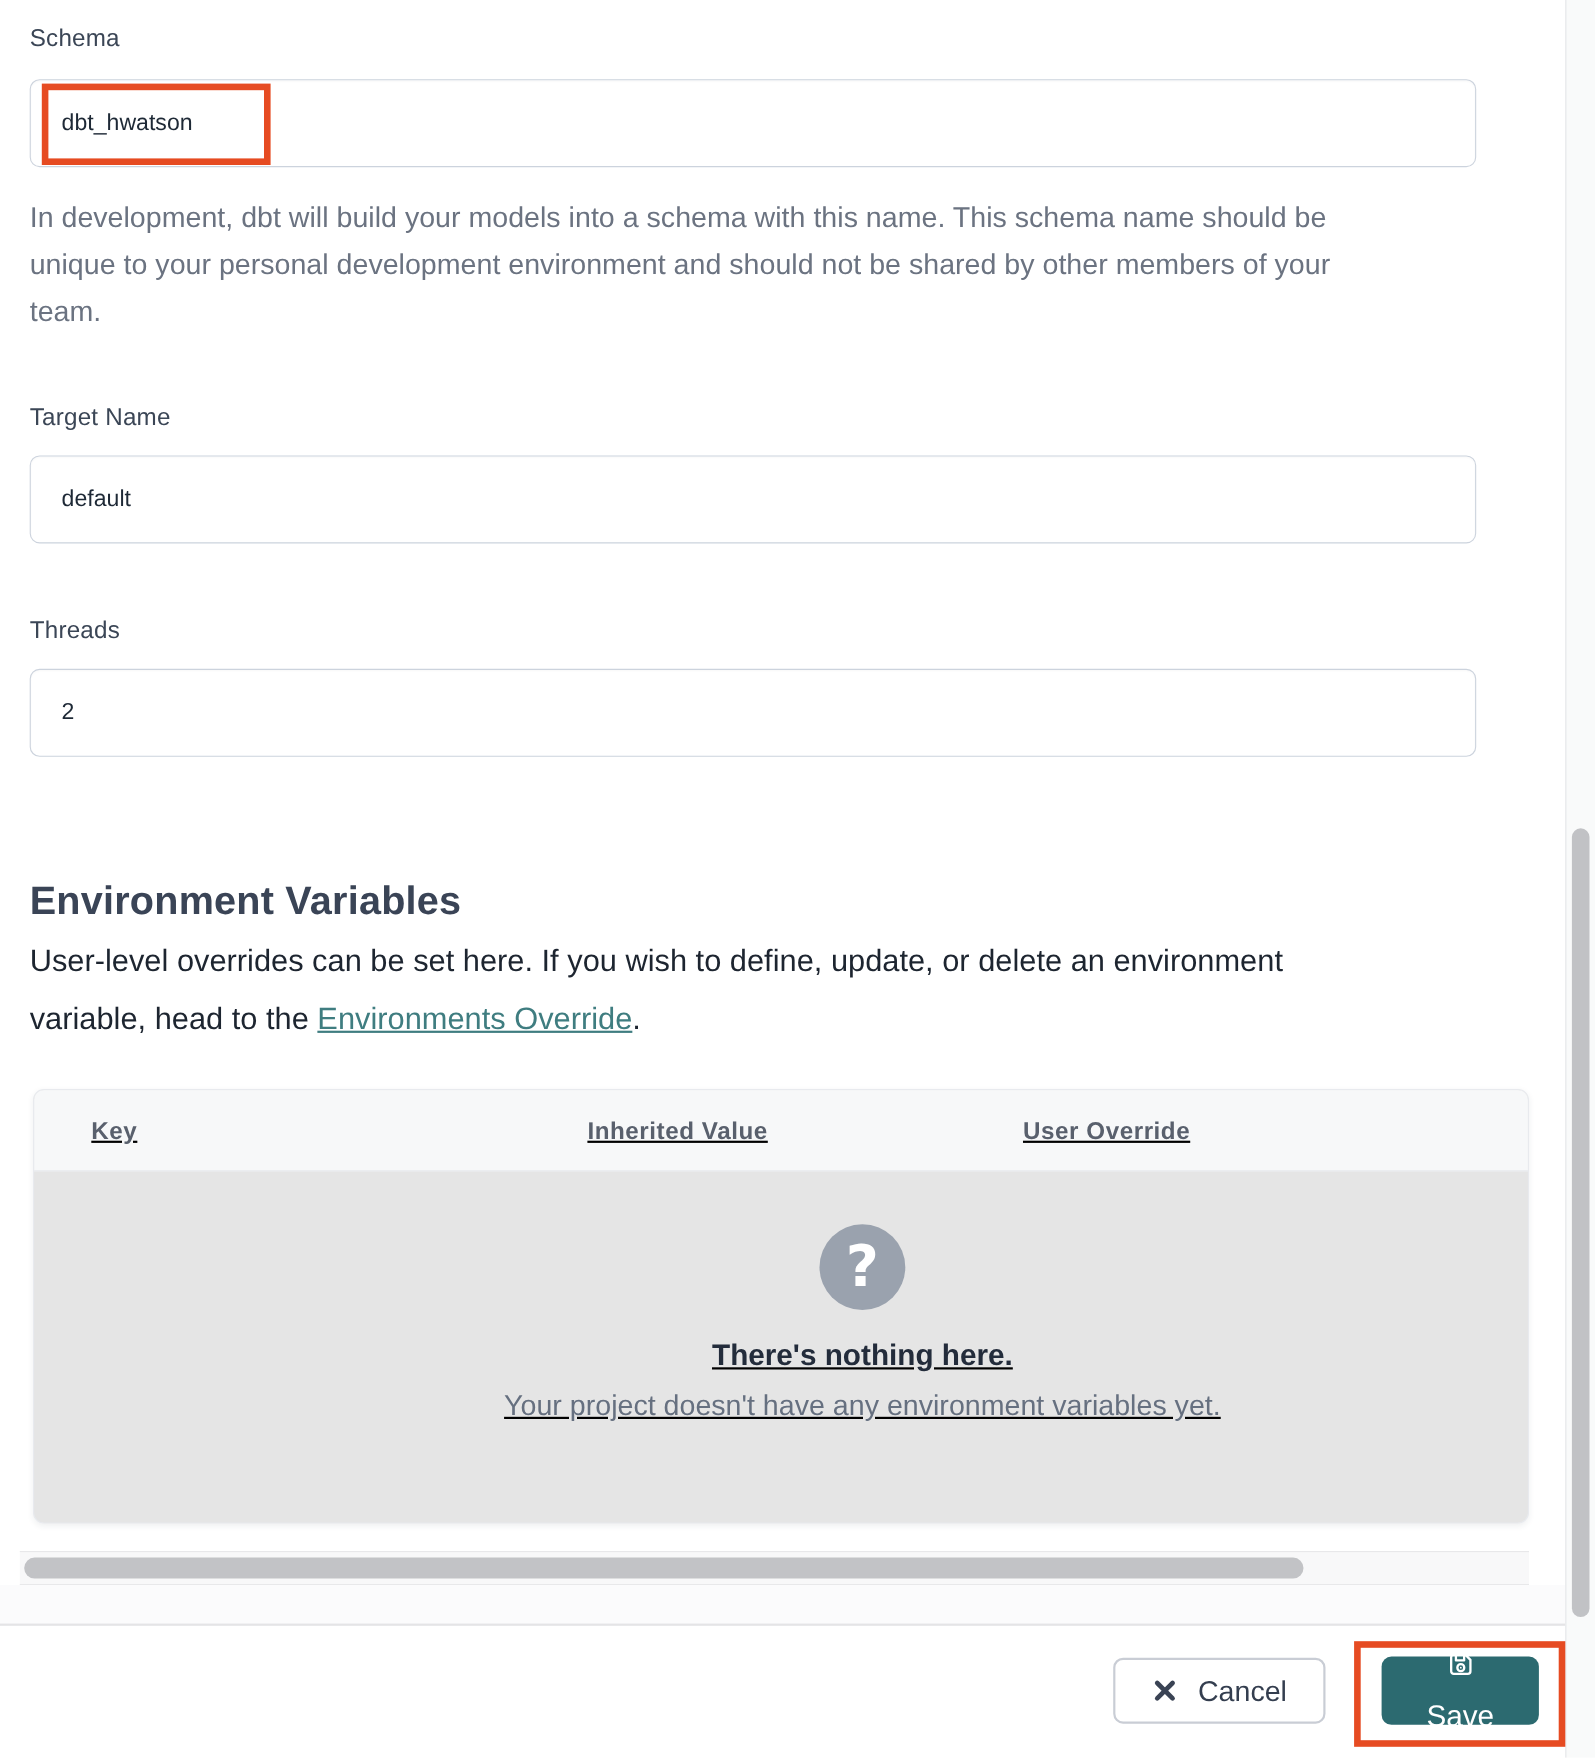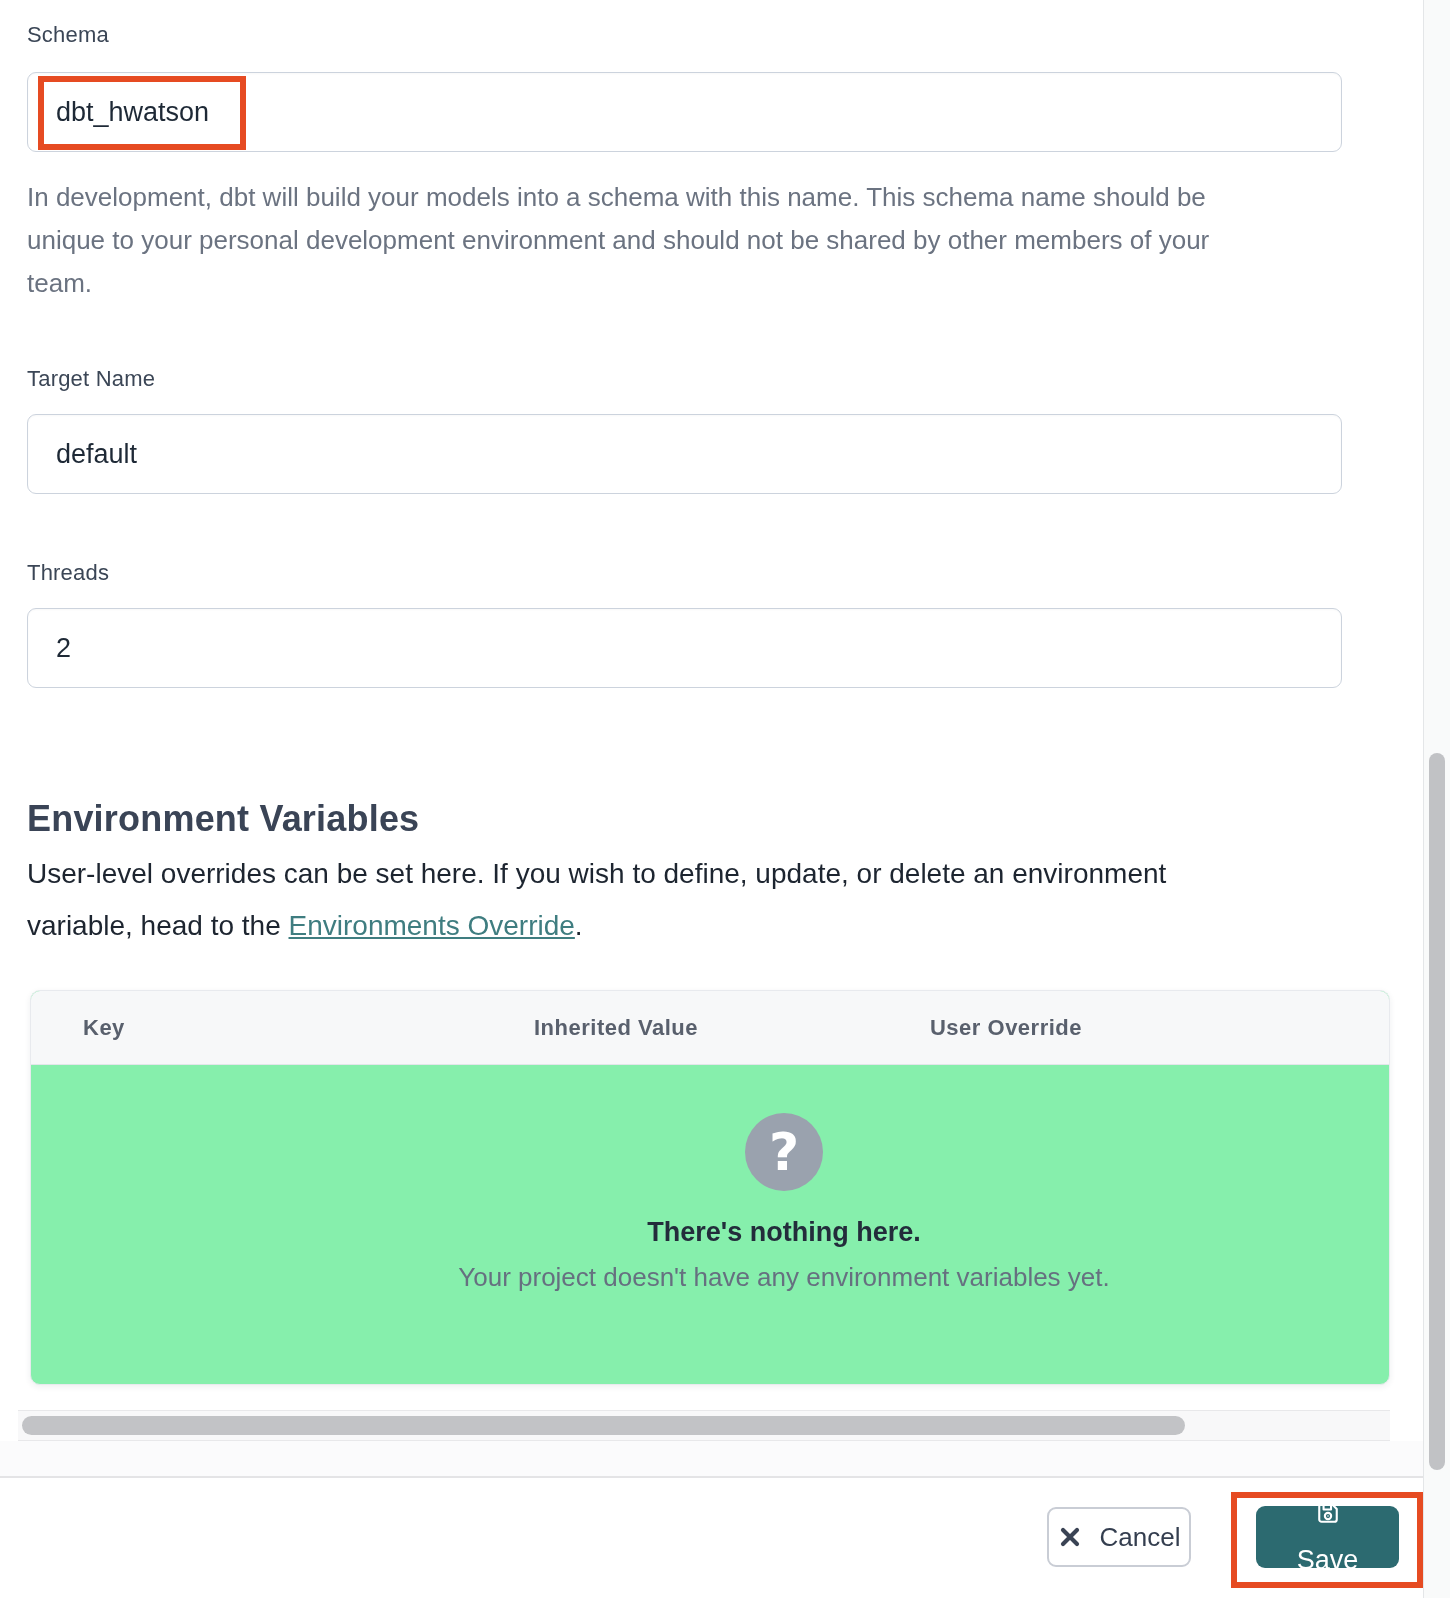--- a/index.html
+++ b/index.html
@@ -9,37 +9,38 @@
     -webkit-font-smoothing:antialiased;
   }
   .abs{position:absolute;box-sizing:border-box;}
 
   
   .field-label{font-size:22px;font-weight:400;color:#3b4656;letter-spacing:.2px;}
   .text-input{
     width:1315px;height:80px;background:#fff;
     border:1px solid #ccd3dd;border-radius:9px;
     font-family:"Liberation Sans","DejaVu Sans",sans-serif;
-    font-size:27px;color:#1e2936;padding:0 0 0 28px;outline:none;
+    font-size:21px;color:#1e2936;padding:0 0 0 28px;outline:none;
     box-shadow:inset 0 1px 2px rgba(0,0,0,0.03);
   }
   .para{font-size:26px;line-height:43px;color:#6b7381;}
   .para2{font-size:28px;line-height:52px;color:#1d2530;}
   .para2 .link{color:#3f7d80;text-decoration:underline;cursor:pointer;}
 
   .h1{font-size:36px;font-weight:700;color:#3a4456;letter-spacing:.2px;}
 
   
   .annotation{border:6px solid #e64b22;background:transparent;pointer-events:none;z-index:50;}
 
   
   .table-card{
     left:30px;top:990px;width:1360px;height:395px;
-    border:1px solid #e8eaee;border-radius:10px;overflow:hidden;background:#86efac;
+    border:1px solid #e8eaee;border-radius:10px;overflow:hidden;background:#e5e5e5;
     box-shadow:0 2px 6px rgba(40,50,70,0.08);
+    text-decoration:underline;
   }
   .table-inner{width:1506px;}
   .table-header{
     display:grid;grid-template-columns:390px 390px 390px;align-items:center;
     height:74px;background:#f7f8f9;border-bottom:1px solid #e3e6ea;box-sizing:border-box;
   }
   .th{font-size:22px;font-weight:700;color:#59606d;letter-spacing:.5px;}
   .th.first{padding-left:52px;text-align:left;}
   .th.center{text-align:center;}
   .empty-state{width:1506px;padding-top:48px;text-align:center;}
@@ -58,21 +59,21 @@
   }
   .hscroll-thumb{position:absolute;left:4px;top:5px;width:1163px;height:19px;border-radius:10px;background:#c2c3c6;}
 
   
   .footer-band{left:0;top:1441px;width:1423px;height:37px;background:#fbfbfc;border-bottom:2px solid #e4e4e6;}
   .btn{
     display:flex;align-items:center;justify-content:center;gap:18px;
     border-radius:9px;cursor:pointer;font-family:"Liberation Sans","DejaVu Sans",sans-serif;
   }
   .btn-cancel{
-    left:1047px;top:1507px;width:144px;height:60px;background:#ffffff;
+    left:1012px;top:1507px;width:193px;height:60px;background:#ffffff;
     border:2px solid #c9cdd5;color:#343e4f;font-size:26px;
   }
   .btn-save{
     left:1256px;top:1506px;width:143px;height:62px;background:#2c6a70;
     border:none;color:#ffffff;font-size:27px;flex-direction:column;
   }
 
   
   .vscroll-track{right:0;top:0;width:27px;height:1598px;background:#f9fafa;border-left:1px solid #e4e6e8;}
   .vscroll-thumb{position:absolute;left:1429px;top:753px;width:16px;height:717px;border-radius:8px;background:#c1c2c5;}

